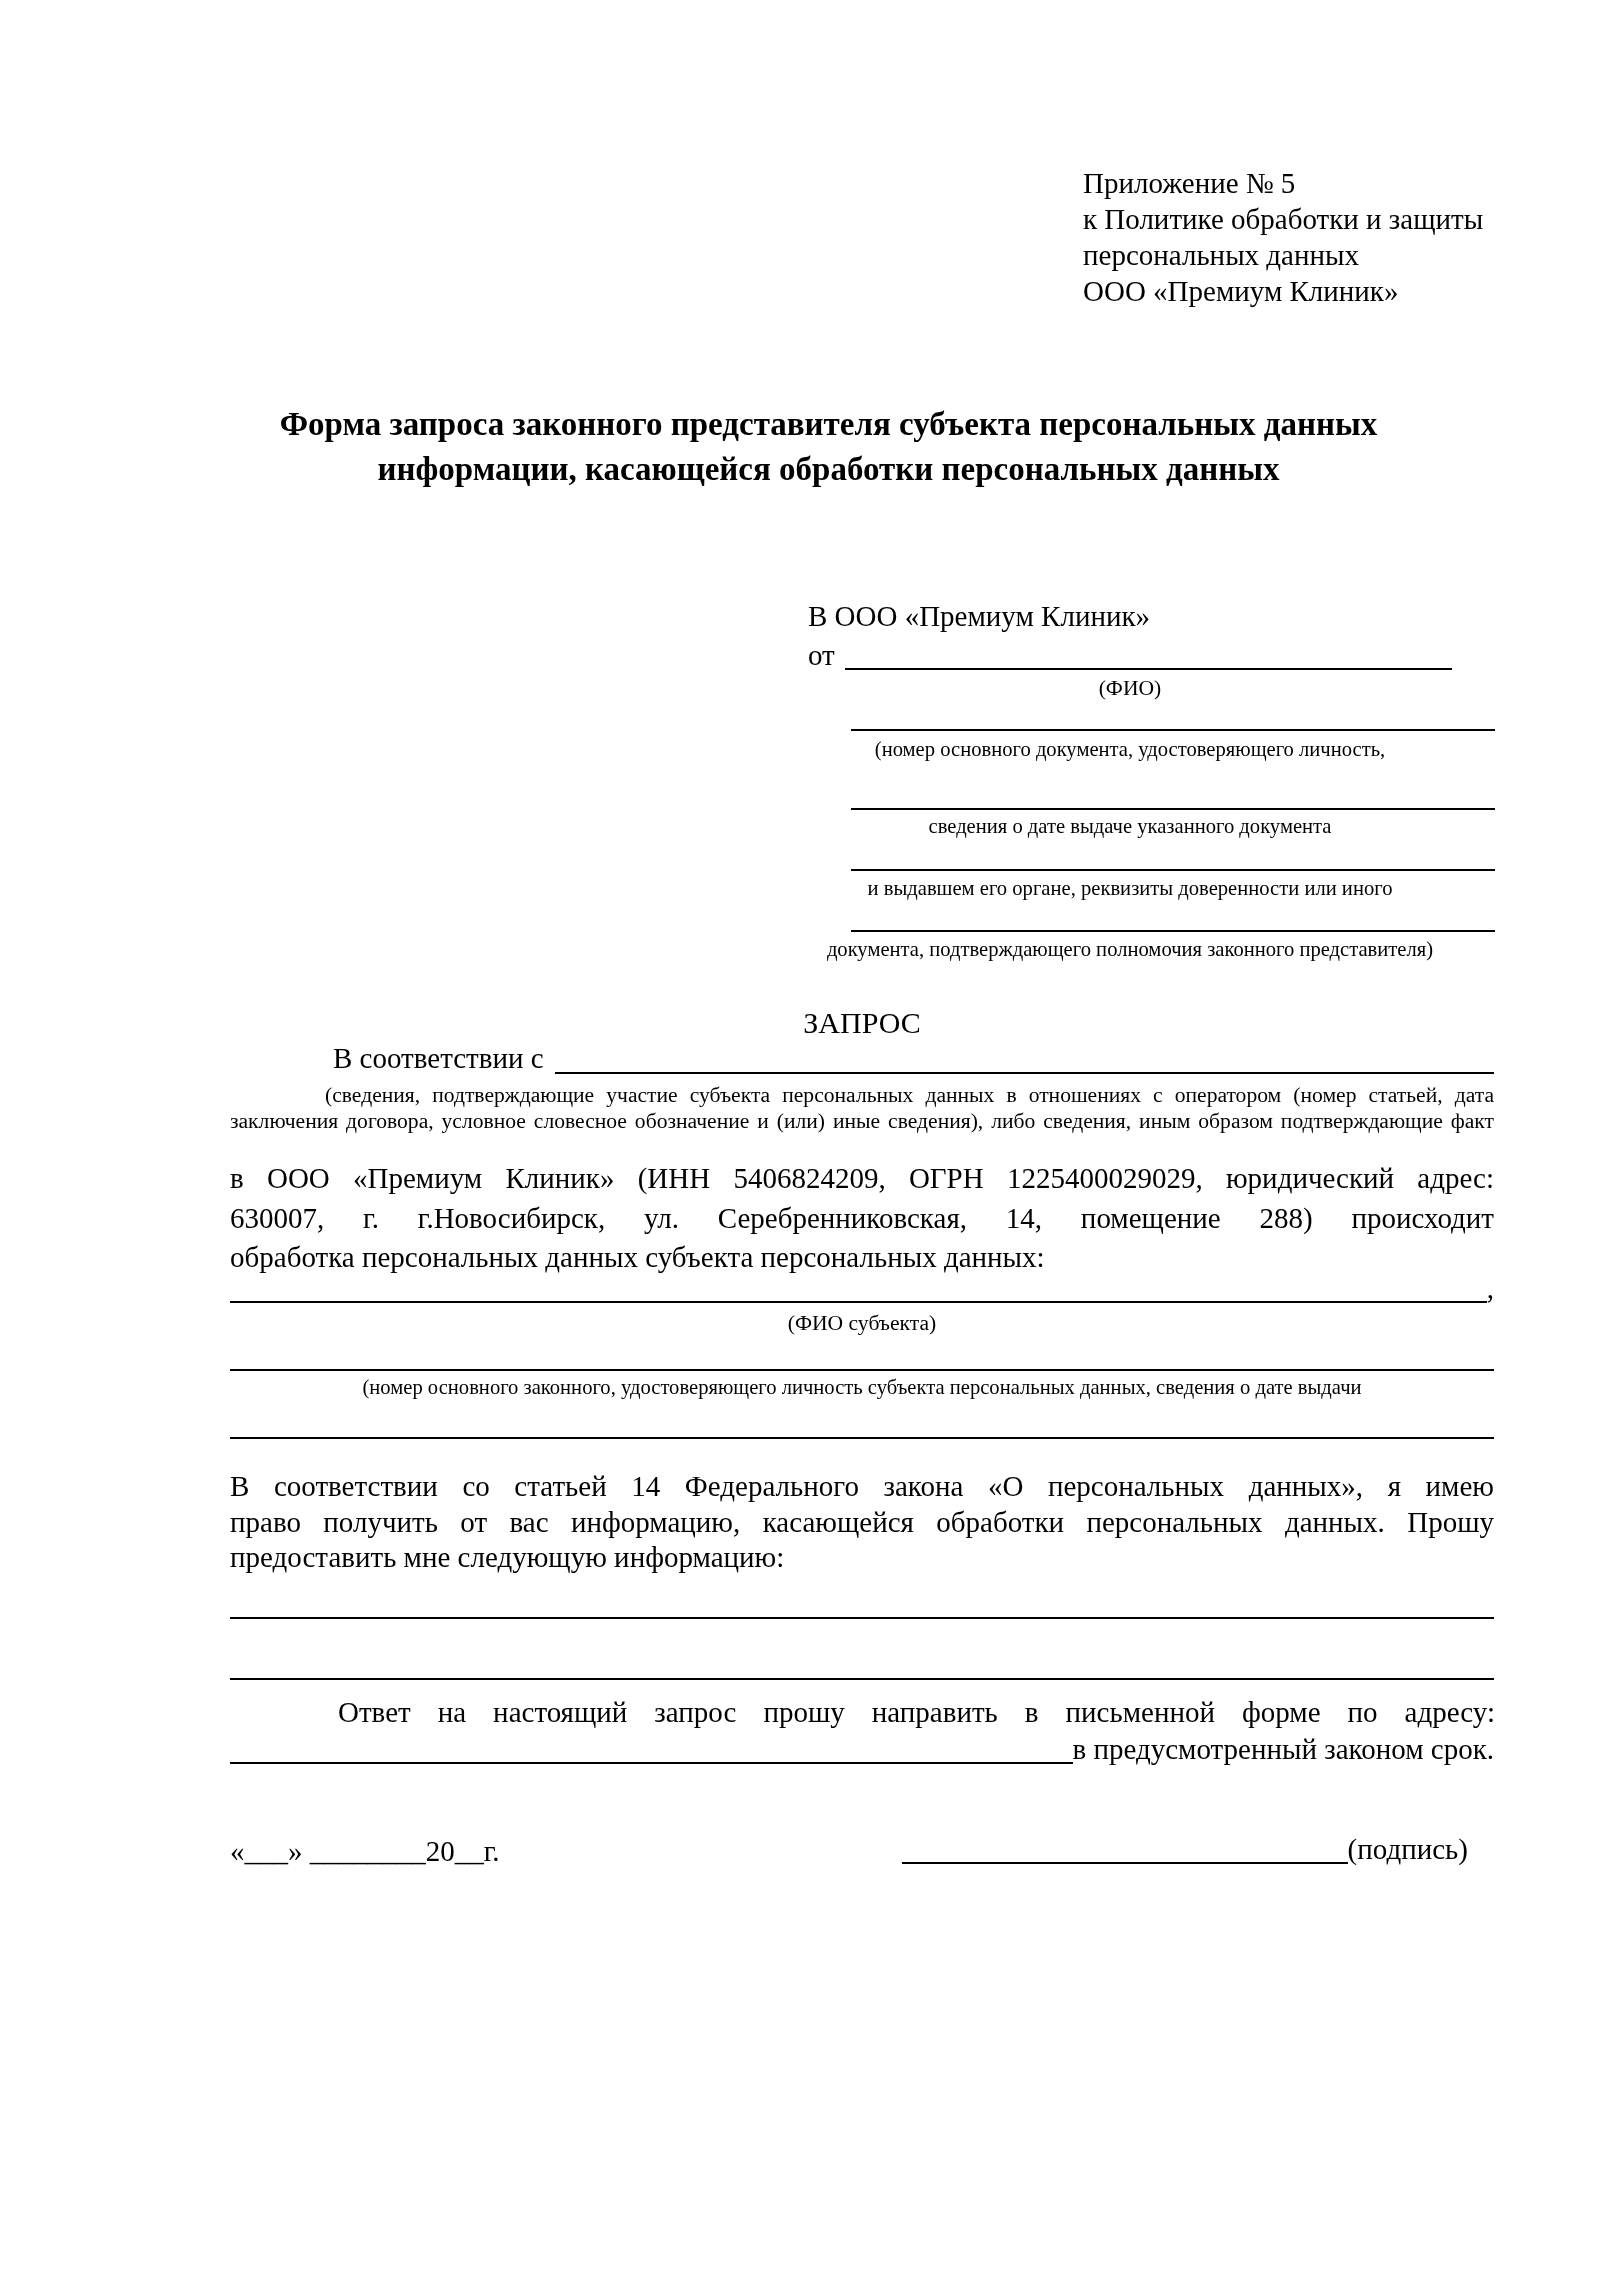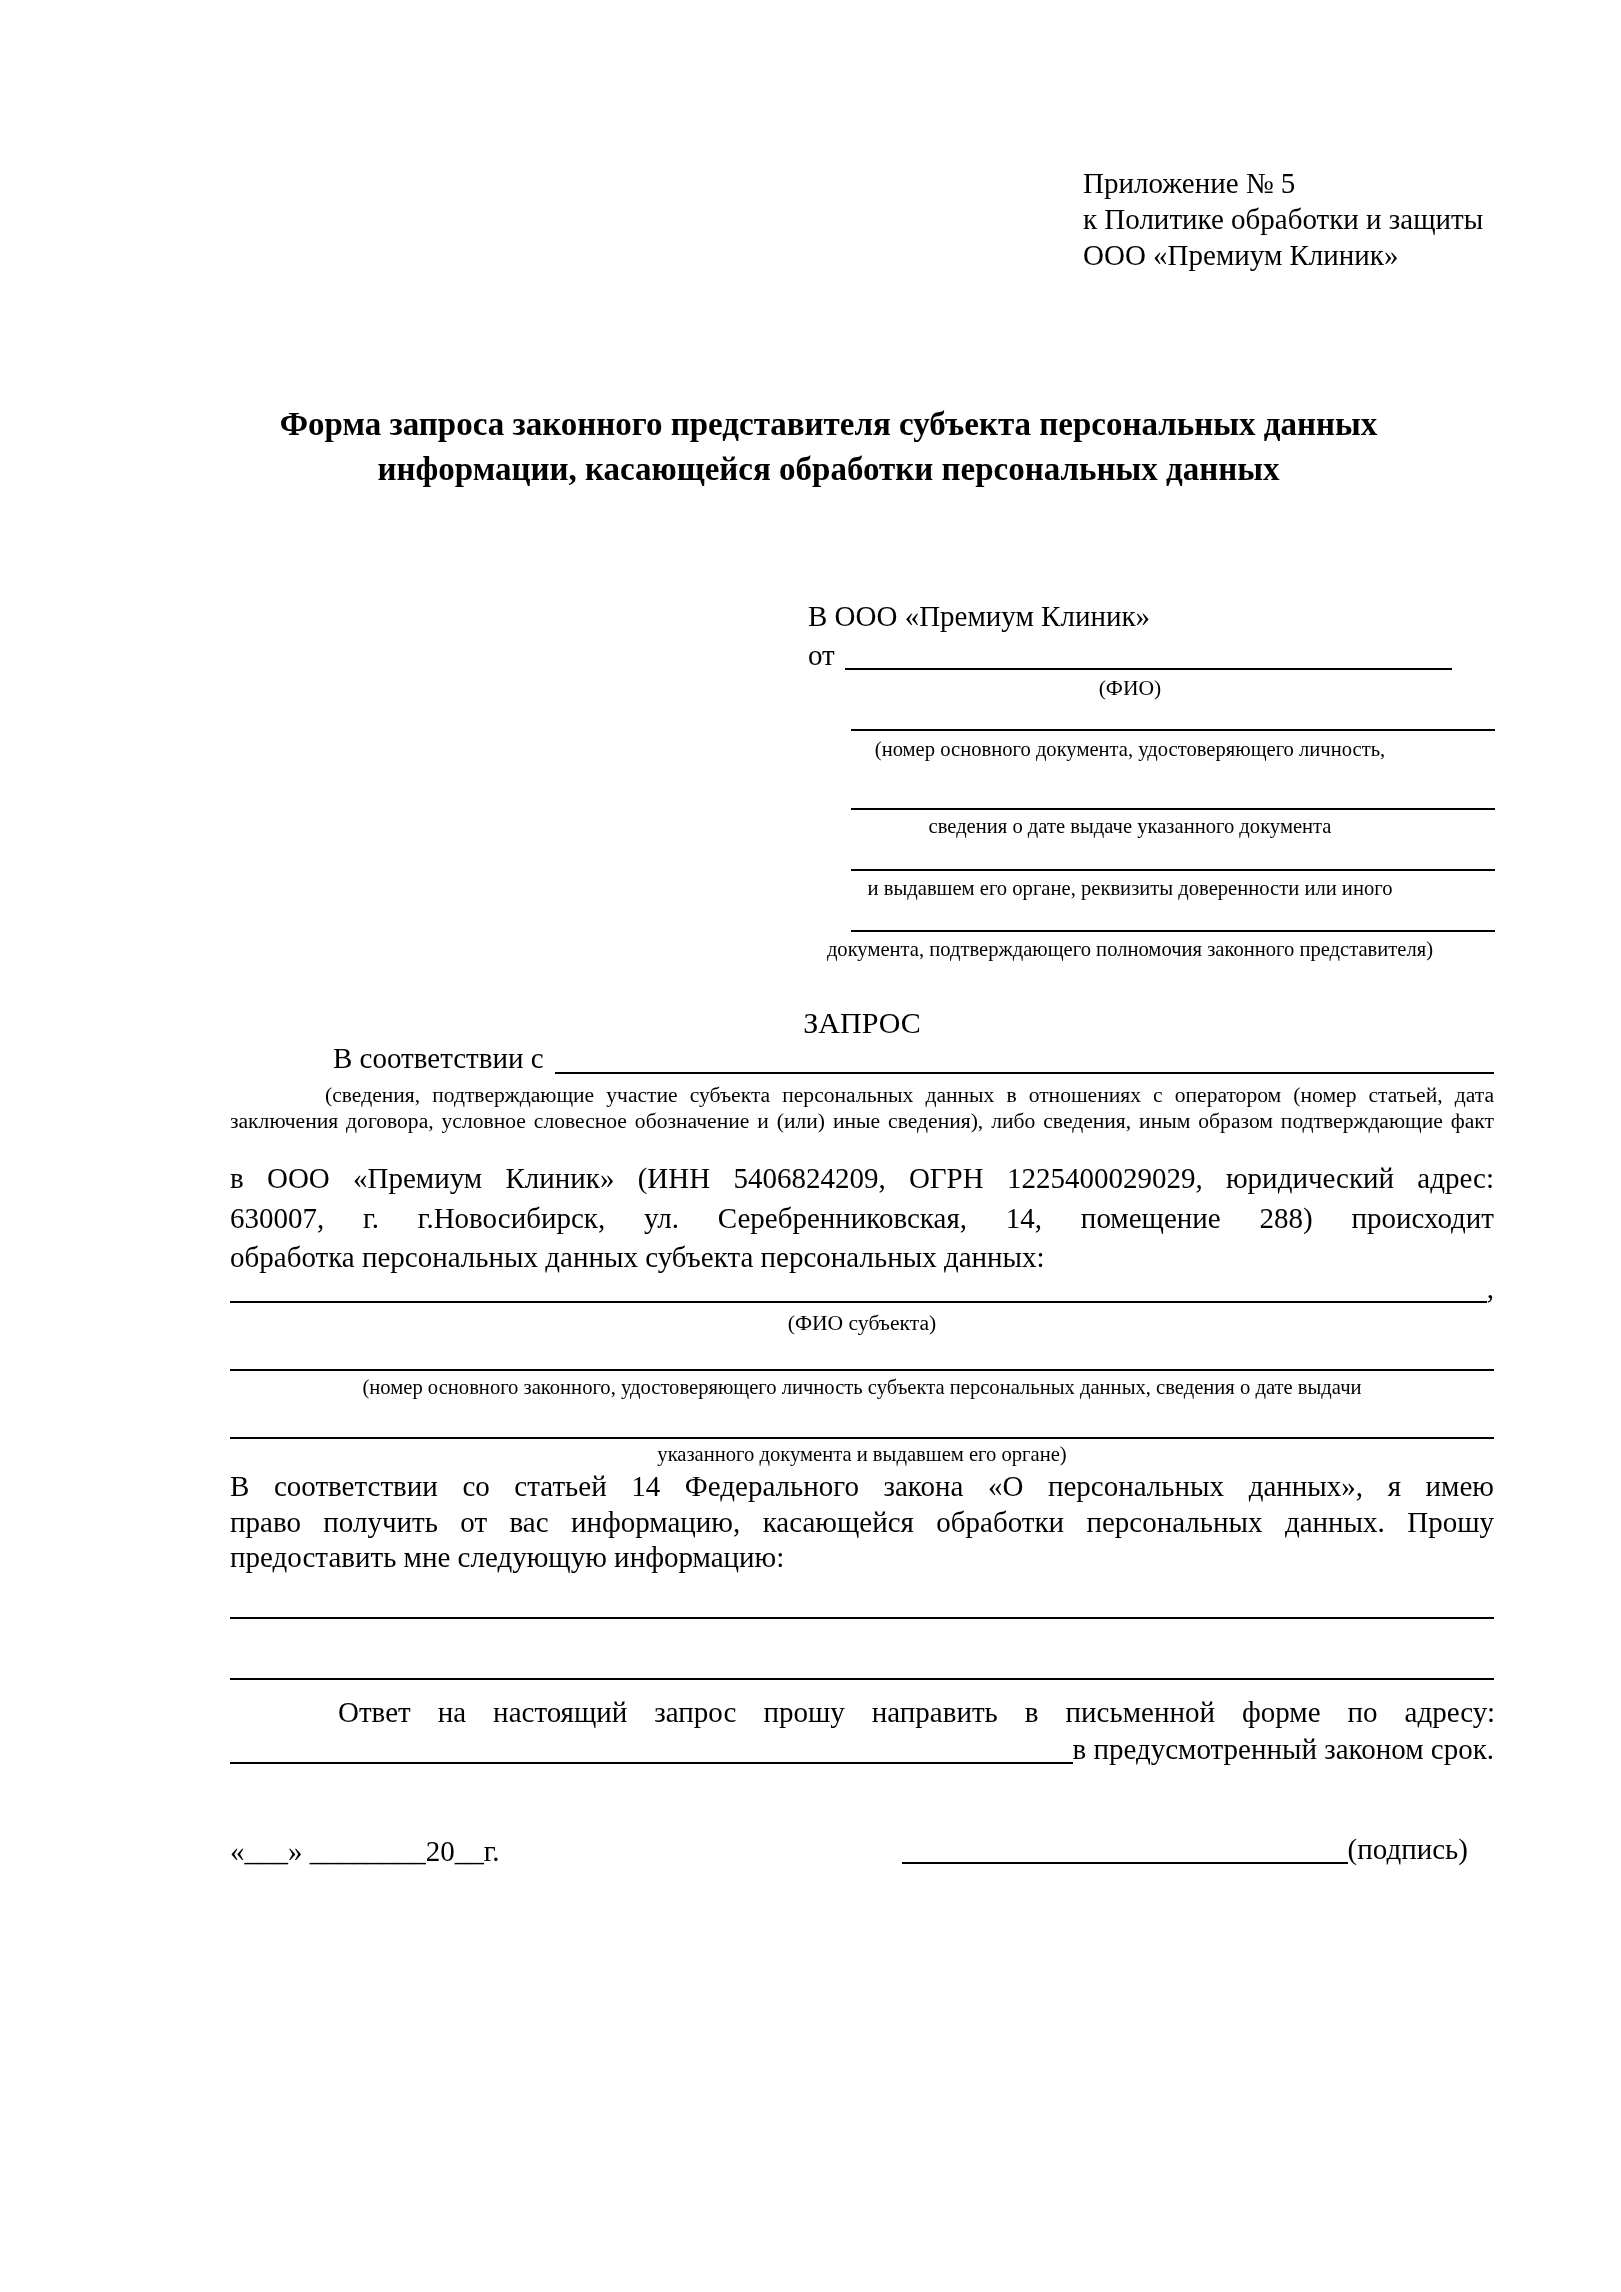--- a/index.html
+++ b/index.html
@@ -68,20 +68,21 @@
   .footer-sign .suffix { white-space:nowrap; }
 </style>
 </head>
 <body>
 
 <div class="page">
 
   <div class="abs appendix">
     <div>Приложение № 5</div>
     <div>к Политике обработки и защиты</div>
+    <div>персональных данных</div>
     <div>ООО «Премиум Клиник»</div>
   </div>
 
   <div class="abs title">
     <div>Форма запроса законного представителя субъекта персональных данных</div>
     <div>информации, касающейся обработки персональных данных</div>
   </div>
 
   <div class="abs addr-row addr-to">В ООО «Премиум Клиник»</div>
 
@@ -121,21 +122,20 @@
   <div class="abs main subject-row flexrow">
     <span class="fill"></span>
     <span>,</span>
   </div>
   <div class="abs main smallcap cap-fio-subj">(ФИО субъекта)</div>
 
   <div class="abs ul ul-doc1"></div>
   <div class="abs main smallcap cap-doc1">(номер основного законного, удостоверяющего личность субъекта персональных данных, сведения о дате выдачи</div>
 
   <div class="abs ul ul-doc2"></div>
-  <div class="abs main smallcap cap-doc2">указанного документа и выдавшем его органе)</div>
 
   <div class="abs main bodyline just b2-l1">В соответствии со статьей 14 Федерального закона «О персональных данных», я имею</div>
   <div class="abs main bodyline just b2-l2">право получить от вас информацию, касающейся обработки персональных данных. Прошу</div>
   <div class="abs main bodyline b2-l3">предоставить мне следующую информацию:</div>
 
   <div class="abs ul ul-blank1"></div>
   <div class="abs ul ul-blank2"></div>
 
   <div class="abs just reply-l1">Ответ на настоящий запрос прошу направить в письменной форме по адресу:</div>
   <div class="abs main reply-l2 flexrow">

